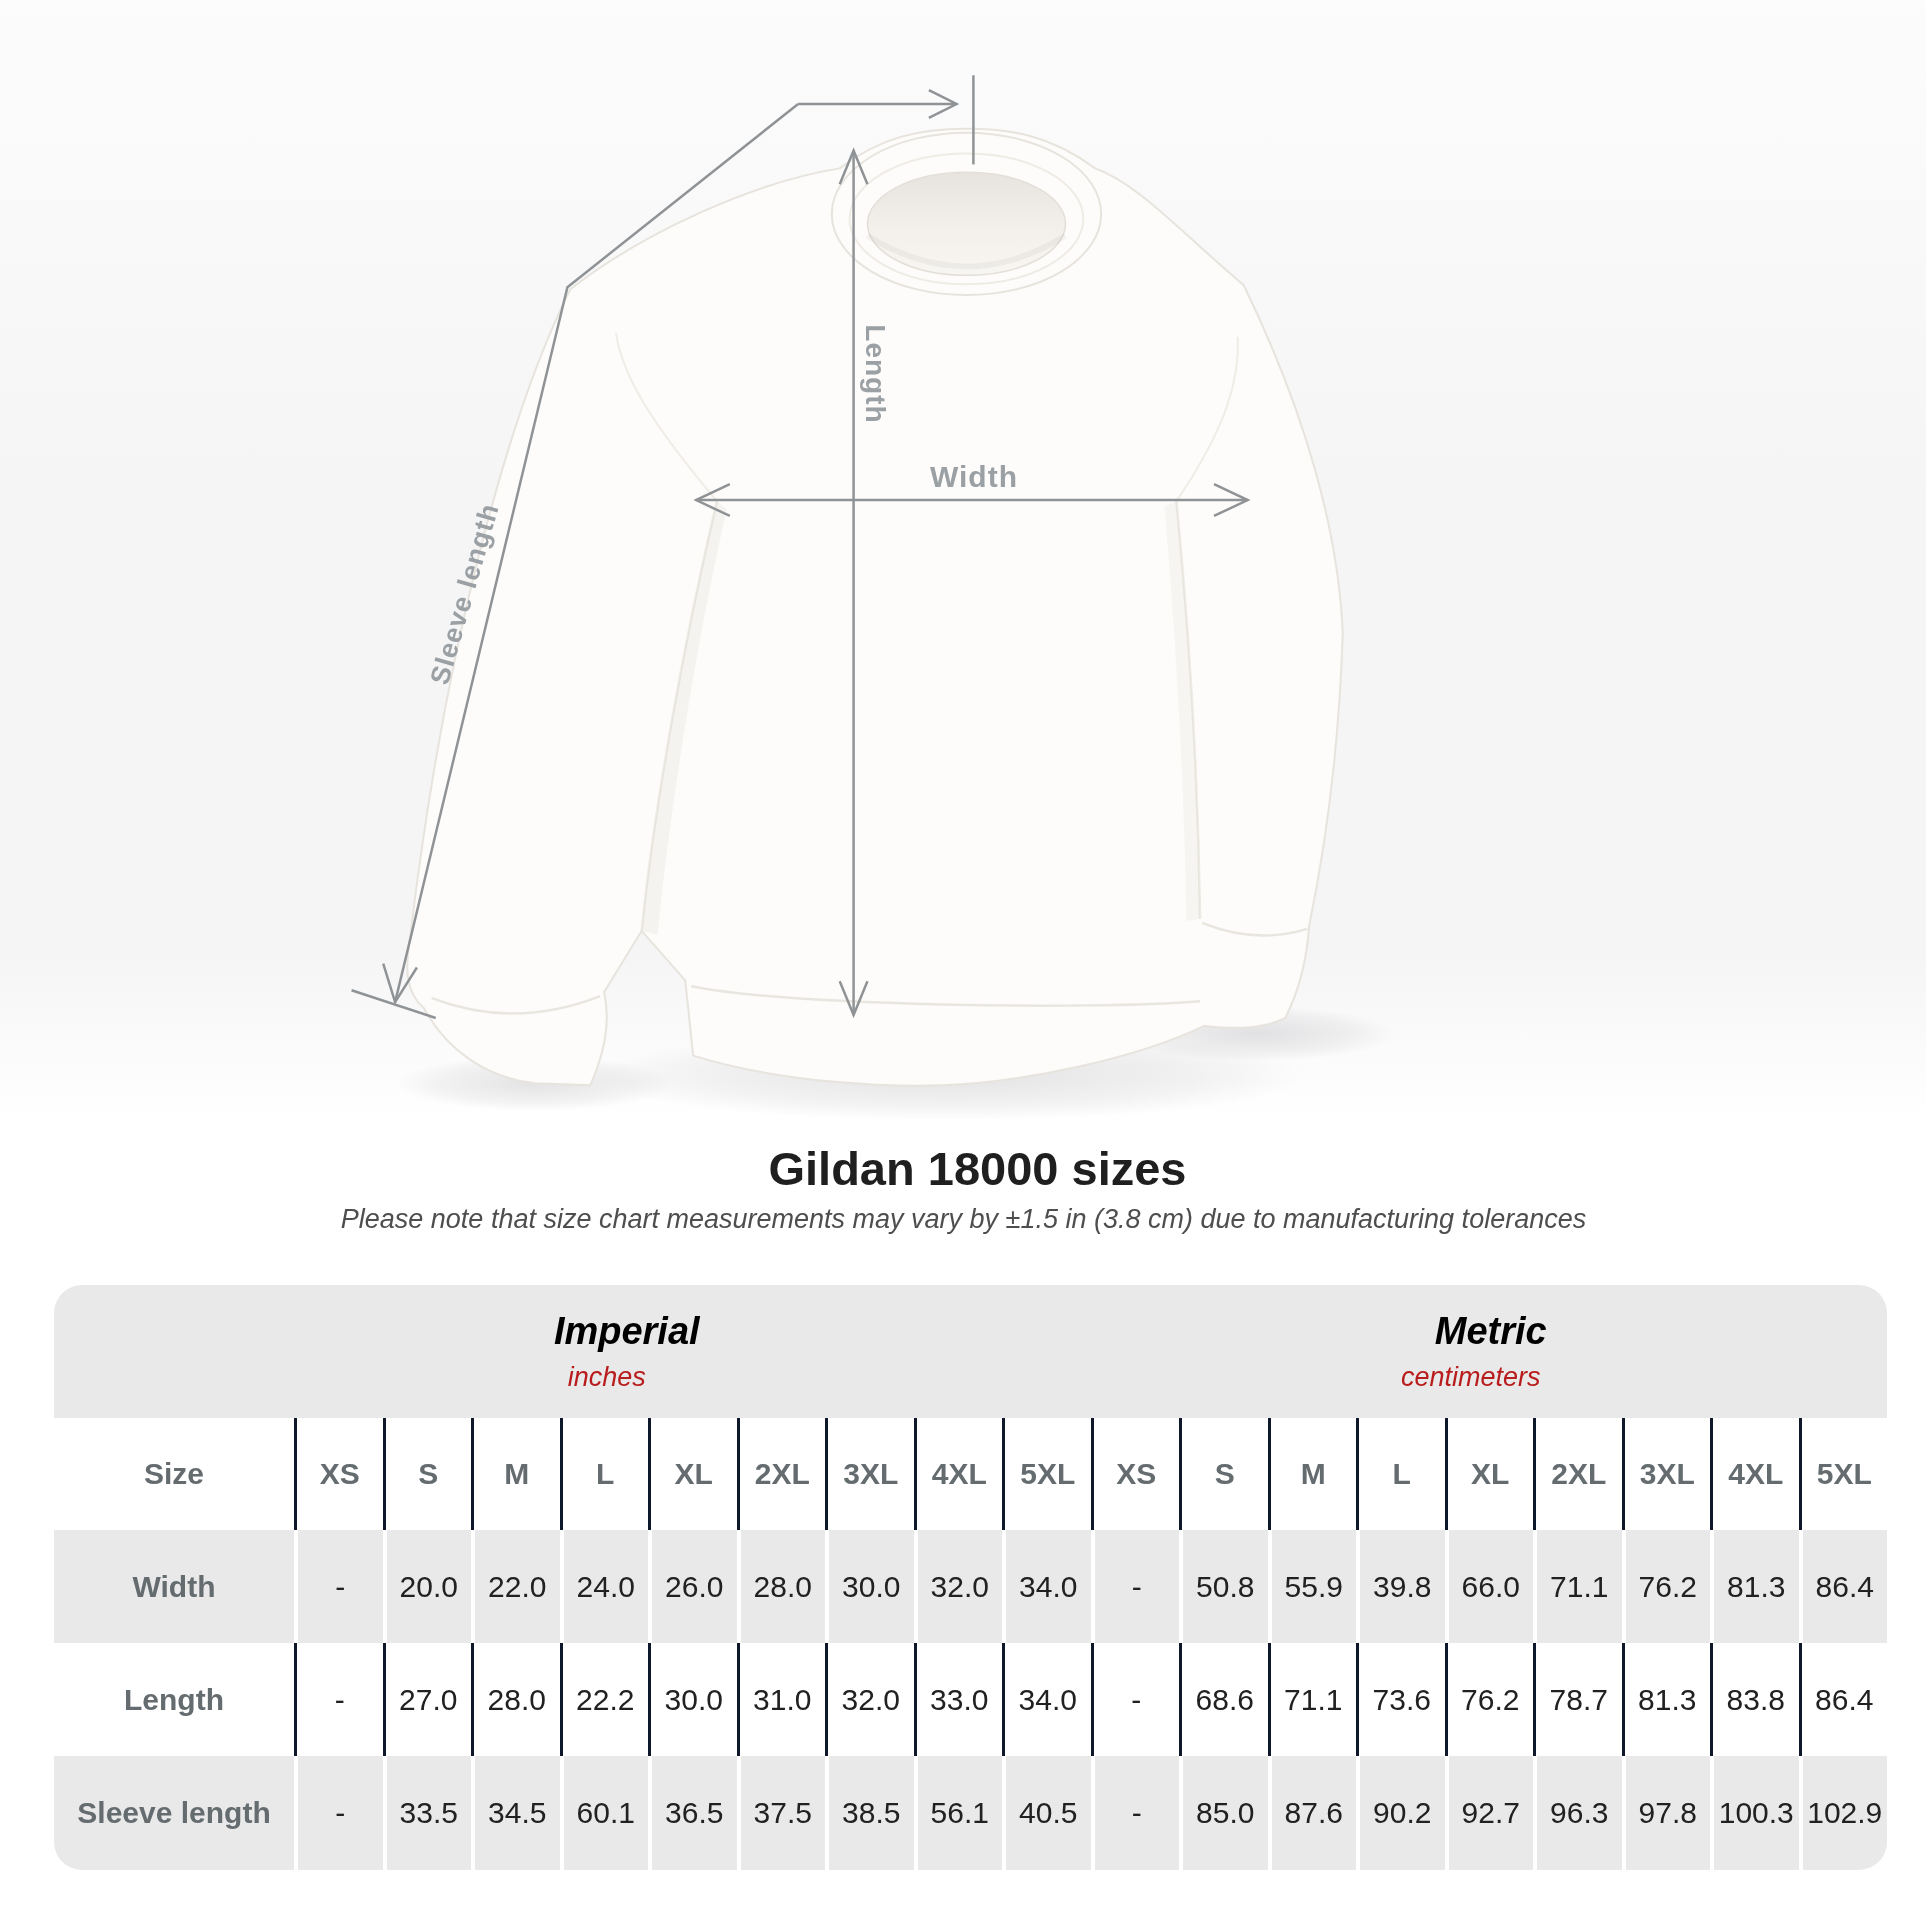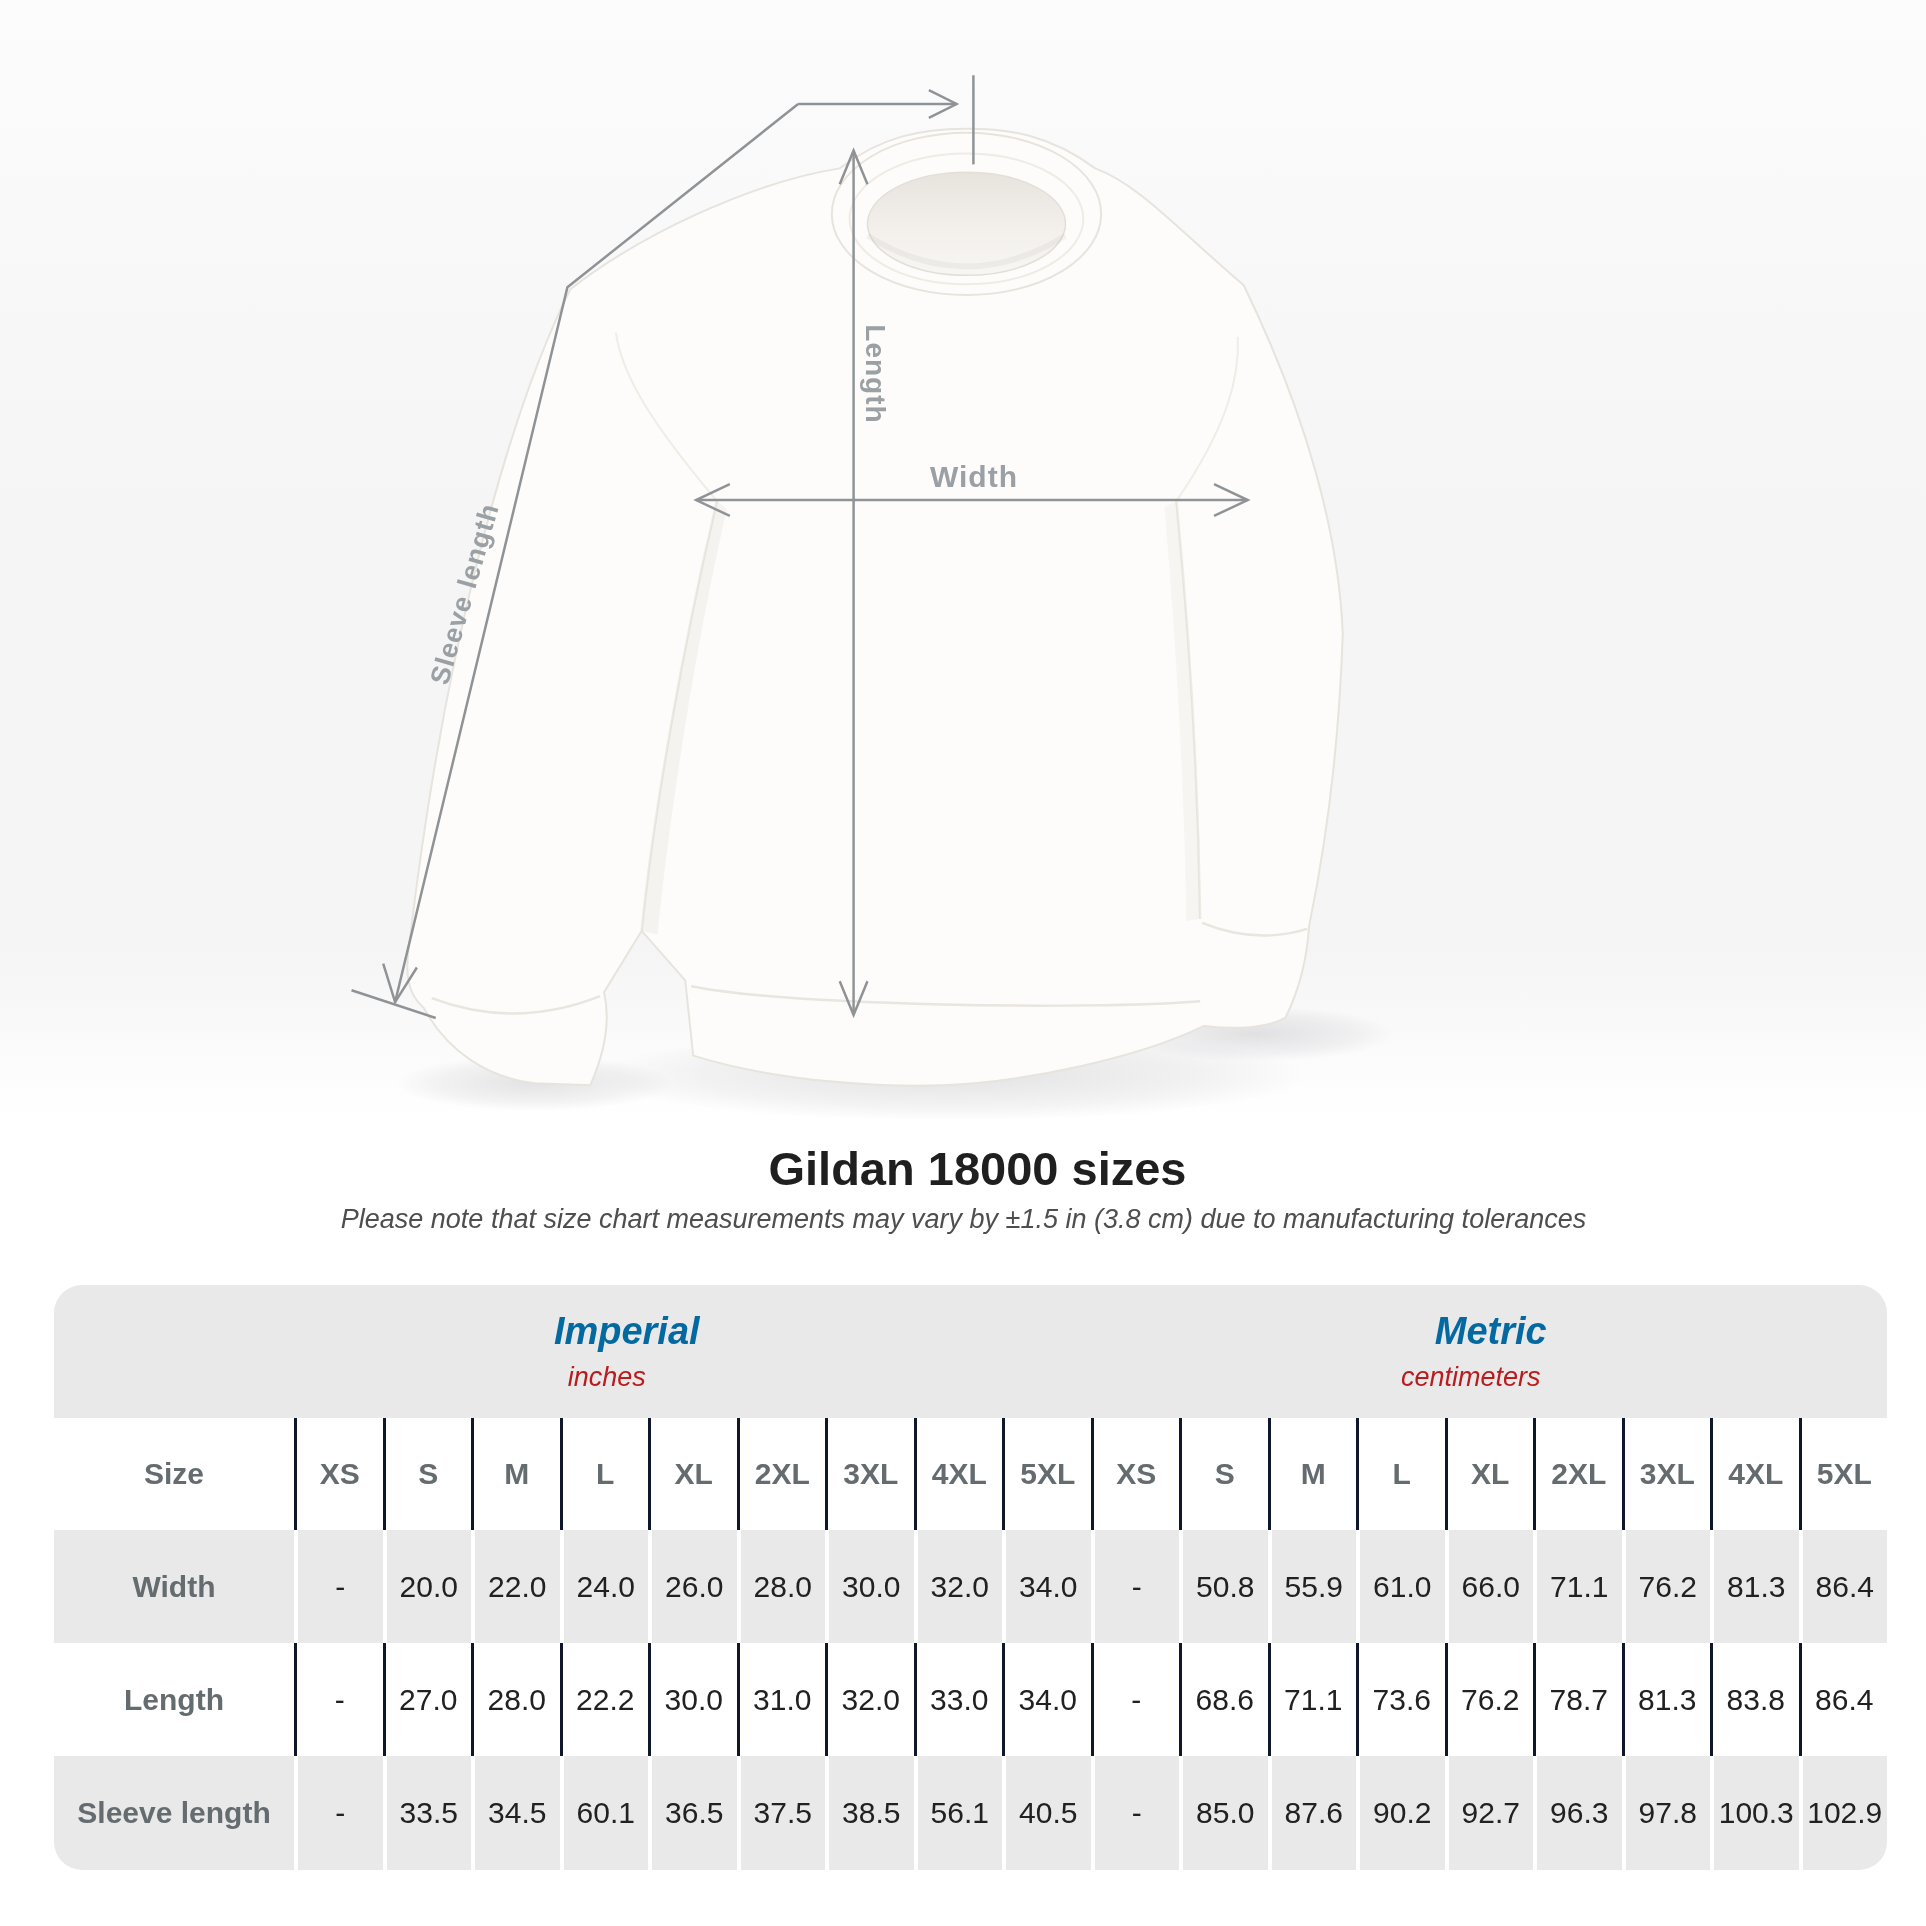--- a/index.html
+++ b/index.html
@@ -22,21 +22,21 @@
         font-size:27px;font-style:italic;color:#4e4e4e;}
   
   .size-table{position:absolute;left:54px;top:1285px;width:1833px;
               display:grid;grid-template-columns:240px repeat(18,1fr);
               grid-template-rows:133px 112px 113px 113px 114px;
               border-radius:28px;overflow:hidden;}
   .cell{display:flex;align-items:center;justify-content:center;min-width:0;}
   .band{background:#e9e9e9;flex-direction:column;gap:9px;}
   .imp-pad{padding-left:69px;}
   .met-pad{padding-right:36px;}
-  .g-title{font-size:38px;font-weight:bold;font-style:italic;color:#0369a1;margin-left:40px;}
+  .g-title{font-size:38px;font-weight:bold;font-style:italic;color:#000000;margin-left:40px;}
   .g-sub{font-size:27px;font-style:italic;color:#b91c1c;}
   .head{background:#ffffff;font-weight:bold;font-size:30px;color:#656c70;}
   .rl{font-weight:bold;font-size:30px;color:#656c70;}
   .gray{background:#e9e9e9;}
   .white{background:#ffffff;}
   .val{font-size:30px;color:#212121;}
   .sepg{border-left:3px solid #0f172a;}
   .sepw{border-left:4px solid #ffffff;}
 </style>
 </head>
@@ -186,21 +186,21 @@
       <div class="cell val gray sepw">22.0</div>
       <div class="cell val gray sepw">24.0</div>
       <div class="cell val gray sepw">26.0</div>
       <div class="cell val gray sepw">28.0</div>
       <div class="cell val gray sepw">30.0</div>
       <div class="cell val gray sepw">32.0</div>
       <div class="cell val gray sepw">34.0</div>
       <div class="cell val gray sepw">-</div>
       <div class="cell val gray sepw">50.8</div>
       <div class="cell val gray sepw">55.9</div>
-      <div class="cell val gray sepw">61.0</div>
+      <div class="cell val gray sepw">39.8</div>
       <div class="cell val gray sepw">66.0</div>
       <div class="cell val gray sepw">71.1</div>
       <div class="cell val gray sepw">76.2</div>
       <div class="cell val gray sepw">81.3</div>
       <div class="cell val gray sepw">86.4</div>
       <div class="cell rl white">Length</div>
       <div class="cell val white sepg">-</div>
       <div class="cell val white sepg">27.0</div>
       <div class="cell val white sepg">28.0</div>
       <div class="cell val white sepg">22.2</div>

